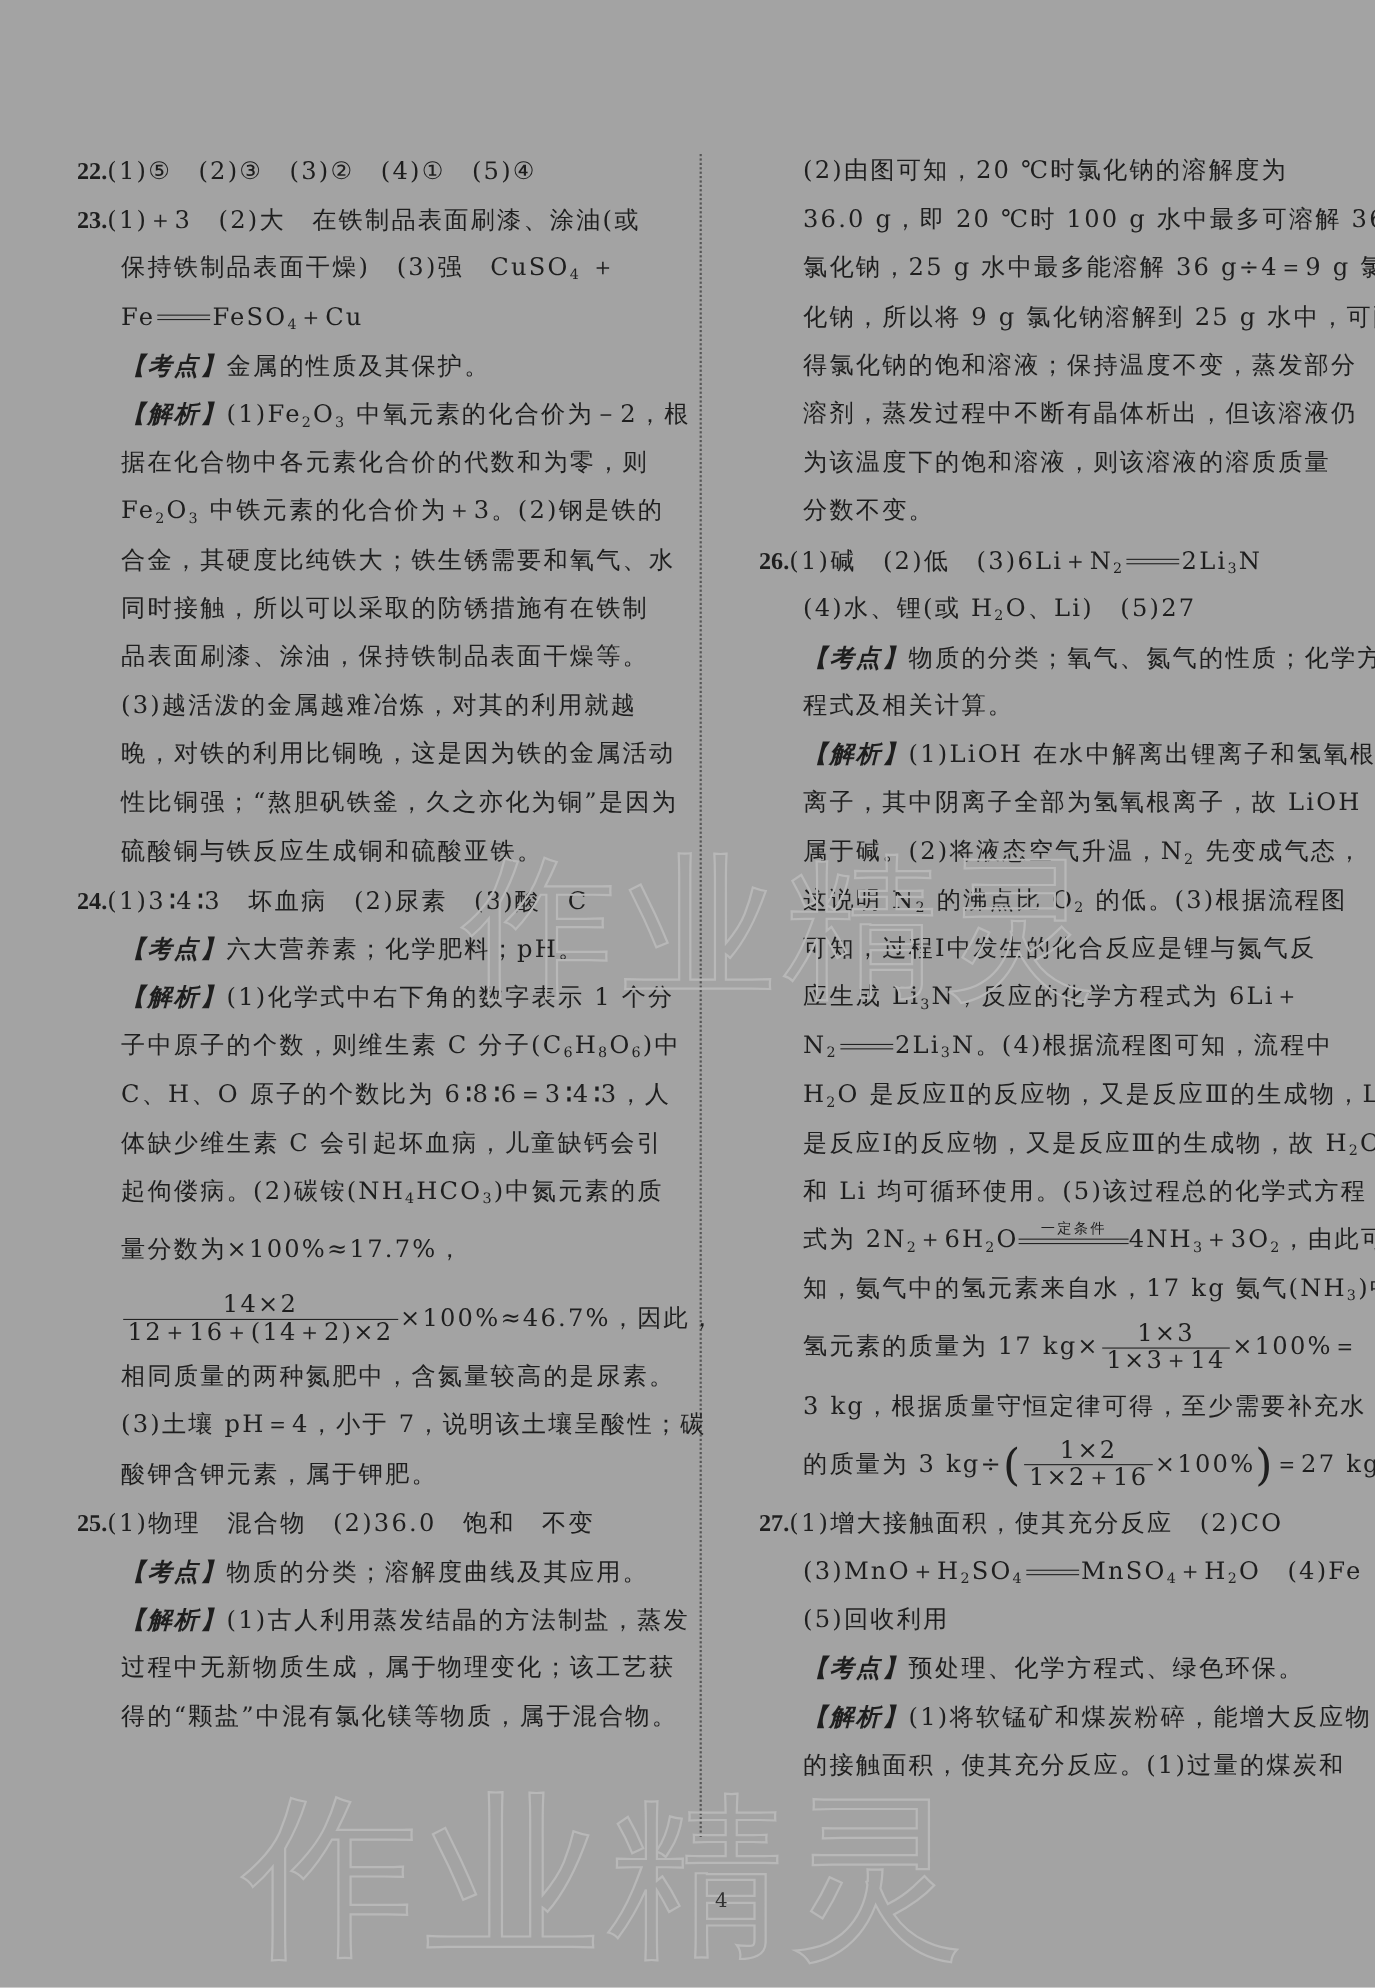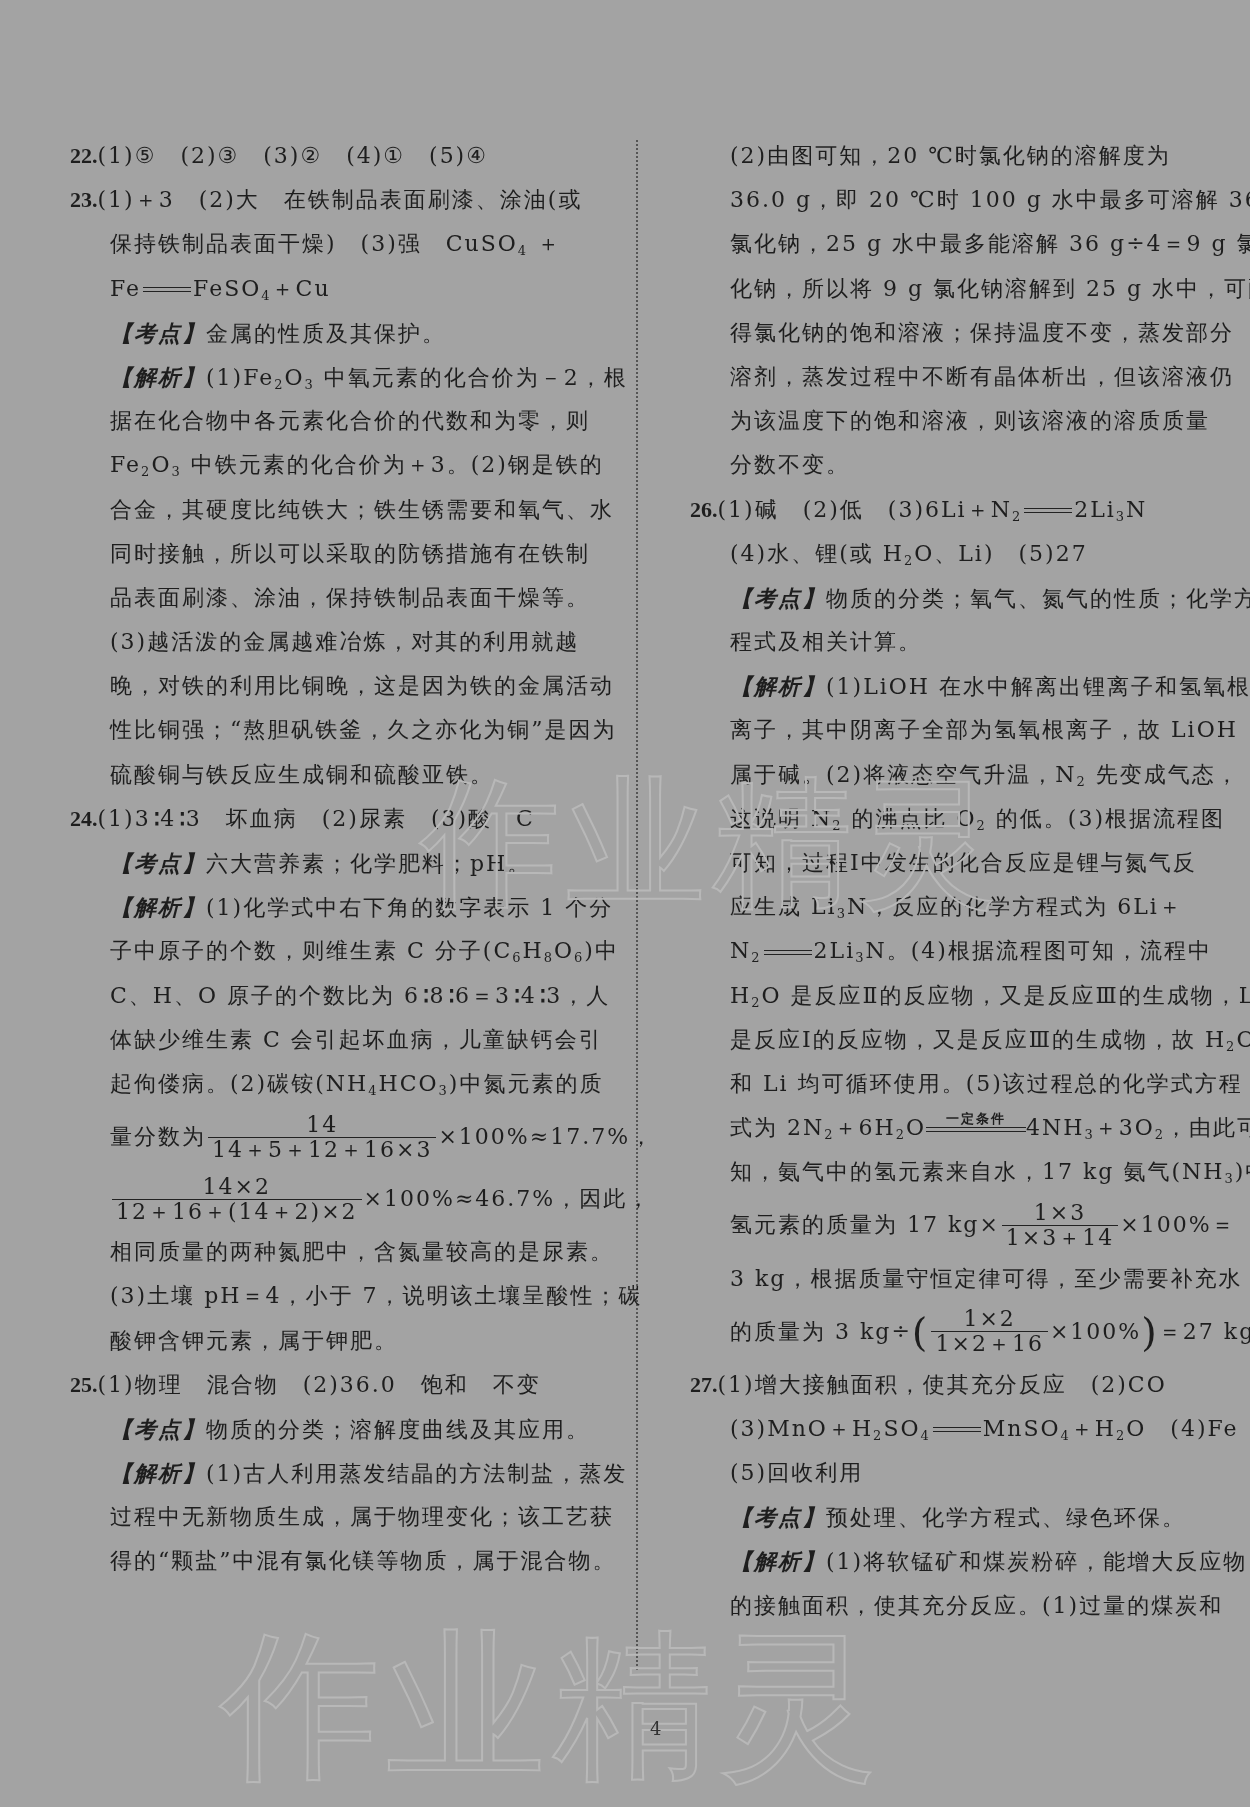--- a/index.html
+++ b/index.html
@@ -18,21 +18,21 @@
   }
   .line { white-space: nowrap; height: 44.2px; }
   .ind { padding-left: 40px; }
   .qnum { font-weight: bold; font-family: "Liberation Serif", serif; letter-spacing: 0; }
   .tag { font-weight: bold; font-style: italic; }
   sub { font-size: 13px; vertical-align: -4px; line-height: 0; }
   .frac { display: inline-flex; flex-direction: column; align-items: center; vertical-align: middle; line-height: 24px; margin: 0 2px; }
   .frac .num { padding: 0 4px; }
   .frac .den { border-top: 1.5px solid #222; padding: 0 4px; }
   .line.tall { height: 62px; display: flex; align-items: center; }
-  .cond { display: inline-flex; flex-direction: column; align-items: center; vertical-align: middle; font-size: 13px; line-height: 16px; font-weight: bold; }
+  .cond { display: inline-flex; flex-direction: column; align-items: center; vertical-align: middle; font-size: 13px; line-height: 16px; }
   .cond .bar { width: 100px; border-top: 1.5px solid #222; border-bottom: 1.5px solid #222; height: 3px; }
   .eq { display: inline-block; width: 48px; border-top: 1.5px solid #222; border-bottom: 1.5px solid #222; height: 3px; vertical-align: middle; margin: 0 2px; }
   .paren { font-size: 40px; vertical-align: middle; font-weight: 200; }
   .watermark {
     position: absolute; font-family: "DejaVu Sans", sans-serif; font-weight: normal;
     color: transparent; -webkit-text-stroke: 2px #b8b8b8; letter-spacing: 6px;
     pointer-events: none;
   }
   .wm1 { left: 420px; top: 750px; font-size: 140px; }
   .wm2 { left: 220px; top: 1600px; font-size: 160px; }
@@ -65,24 +65,20 @@
 
     <div class="line"><span class="qnum">24.</span><span>(1)3∶4∶3　坏血病　(2)尿素　(3)酸　C</span></div>
     <div class="line ind"><span class="tag">【考点】</span><span>六大营养素；化学肥料；pH。</span></div>
     <div class="line ind"><span class="tag">【解析】</span><span>(1)化学式中右下角的数字表示 1 个分</span></div>
     <div class="line ind"><span>子中原子的个数，则维生素 C 分子(C</span><sub>6</sub><span>H</span><sub>8</sub><span>O</span><sub>6</sub><span>)中</span></div>
     <div class="line ind">C、H、O 原子的个数比为 6∶8∶6＝3∶4∶3，人</div>
     <div class="line ind">体缺少维生素 C 会引起坏血病，儿童缺钙会引</div>
     <div class="line ind"><span>起佝偻病。(2)碳铵(NH</span><sub>4</sub><span>HCO</span><sub>3</sub><span>)中氮元素的质</span></div>
     <div class="line ind tall">
         <span>量分数为</span>
-        <span class="frac">
-          <span class="num">14</span>
-          <span class="den">14＋5＋12＋16×3</span>
-        </span>
         <span>×100%≈17.7%，</span>
       </div>
     <div class="line ind tall">
         <span class="frac">
           <span class="num">14×2</span>
           <span class="den">12＋16＋(14＋2)×2</span>
         </span>
         <span>×100%≈46.7%，因此，</span>
       </div>
     <div class="line ind">相同质量的两种氮肥中，含氮量较高的是尿素。</div>

